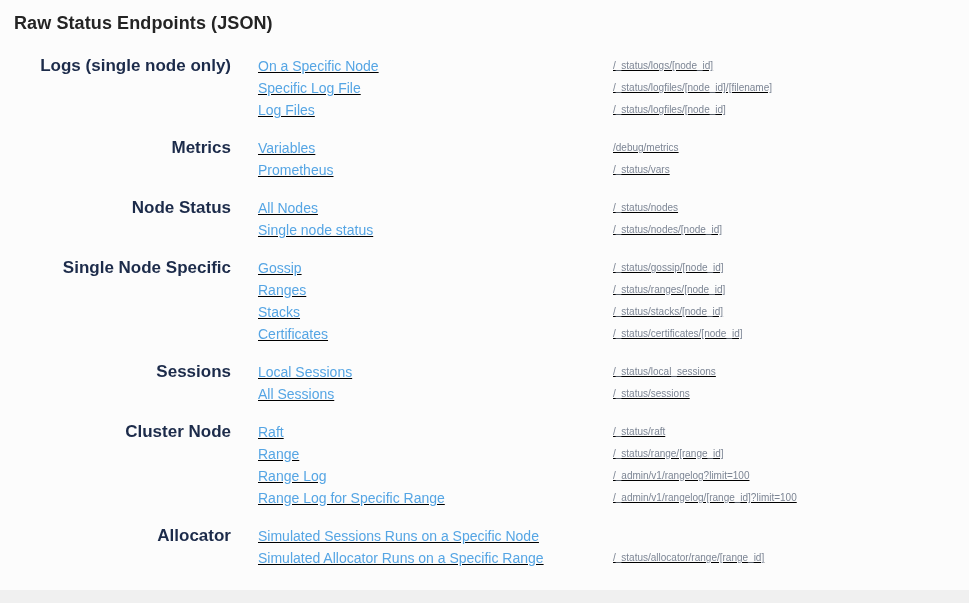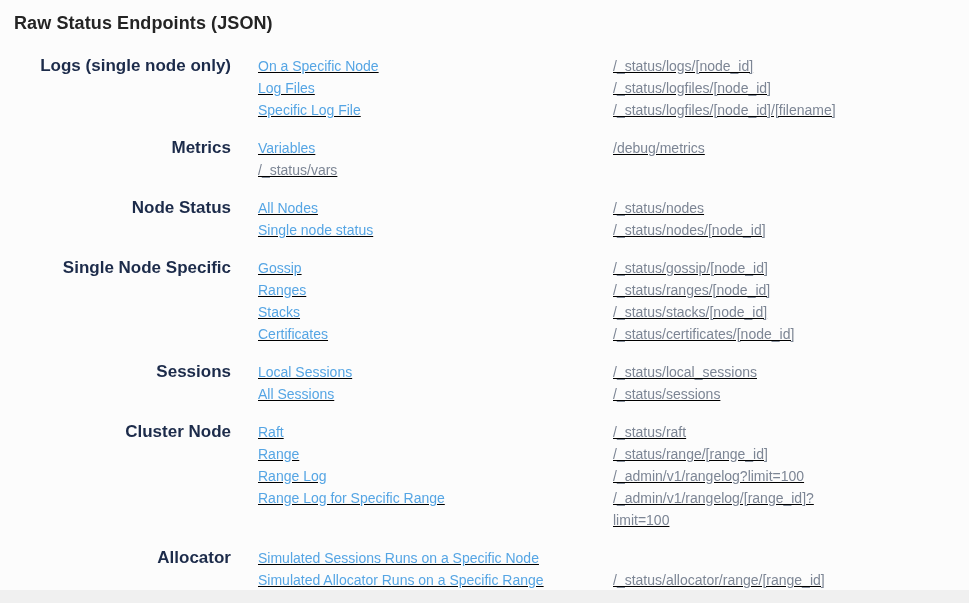--- a/index.html
+++ b/index.html
@@ -46,21 +46,21 @@
   .link {
     display: block;
     width: 355px;
     min-width: 355px;
     font-size: 14px;
     color: var(--link, #55a5e4);
     text-decoration: none;
     cursor: pointer;
   }
   .path {
-    font-size: 14px;
+    font-size: 10px;
     color: var(--path, #7c8594);
   }
   .footer-strip {
     position: absolute;
     left: 0;
     bottom: 0;
     width: 969px;
     height: 13px;
     background: var(--footer, #f0f0f0);
   }
@@ -73,40 +73,41 @@
   <div class="sections" id="sections">
   <div class="section">
     <div class="category">Logs (single node only)</div>
     <div class="rows">
   <div class="row">
     <a class="link" href="#">On a Specific Node</a>
     <div class="path">/_status/logs/[node_id]</div>
   </div>
 
   <div class="row">
+    <a class="link" href="#">Specific Log File</a>
+    <div class="path">/_status/logfiles/[node_id]/[filename]</div>
+  </div>
+
+  <div class="row">
     <a class="link" href="#">Log Files</a>
     <div class="path">/_status/logfiles/[node_id]</div>
   </div>
-
-  <div class="row">
-    <a class="link" href="#">Specific Log File</a>
-    <div class="path">/_status/logfiles/[node_id]/[filename]</div>
-  </div>
 </div>
   </div>
 
   <div class="section">
     <div class="category">Metrics</div>
     <div class="rows">
   <div class="row">
     <a class="link" href="#">Variables</a>
     <div class="path">/debug/metrics</div>
   </div>
 
   <div class="row">
+    <a class="link" href="#">Prometheus</a>
     <div class="path">/_status/vars</div>
   </div>
 </div>
   </div>
 
   <div class="section">
     <div class="category">Node Status</div>
     <div class="rows">
   <div class="row">
     <a class="link" href="#">All Nodes</a>

